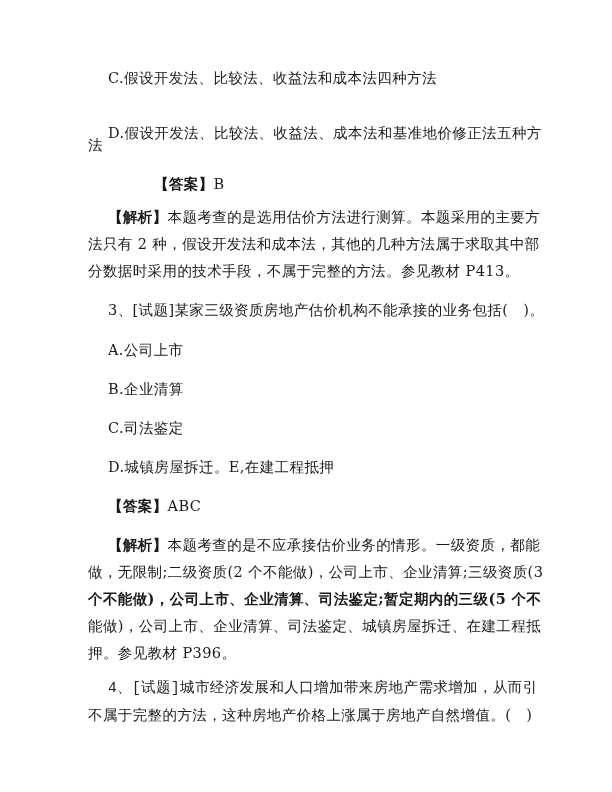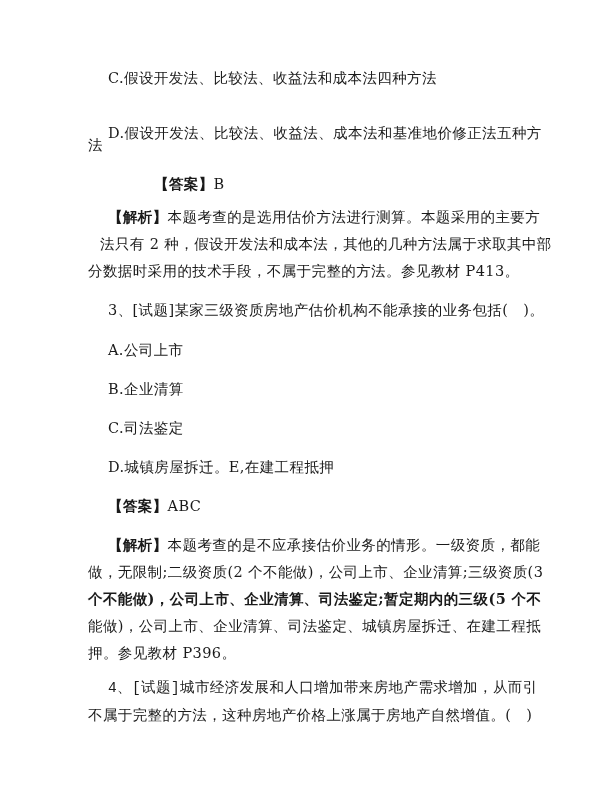--- a/index.html
+++ b/index.html
@@ -36,21 +36,21 @@
   <div class="line indent" style="top:108px;margin-top:16px;">D.假设开发法、比较法、收益法、成本法和基准地价修正法五种方</div>
   <div class="line" style="top:136px;">法</div>
 
   <div class="line indent" style="top:175px;margin-left:46px;">
     <span class="bold-bracket">【答案】</span><span>B</span>
   </div>
 
   <div class="line indent" style="top:208px;">
     <span class="bold-bracket">【解析】</span><span>本题考查的是选用估价方法进行测算。本题采用的主要方</span>
   </div>
-  <div class="line" style="top:235px;margin-left:12px;">法只有 2 种，假设开发法和成本法，其他的几种方法属于求取其中部</div>
+  <div class="line" style="top:235px;">法只有 2 种，假设开发法和成本法，其他的几种方法属于求取其中部</div>
   <div class="line" style="top:262px;text-align:right;">分数据时采用的技术手段，不属于完整的方法。参见教材 P413。</div>
 
   <div class="line indent" style="top:301px;">3、[试题]某家三级资质房地产估价机构不能承接的业务包括(　)。</div>
 
   <div class="line indent" style="top:341px;">A.公司上市</div>
   <div class="line indent" style="top:380px;">B.企业清算</div>
   <div class="line indent" style="top:419px;">C.司法鉴定</div>
   <div class="line indent" style="top:458px;">D.城镇房屋拆迁。E,在建工程抵押</div>
 
   <div class="line indent" style="top:497px;text-align:center;">

